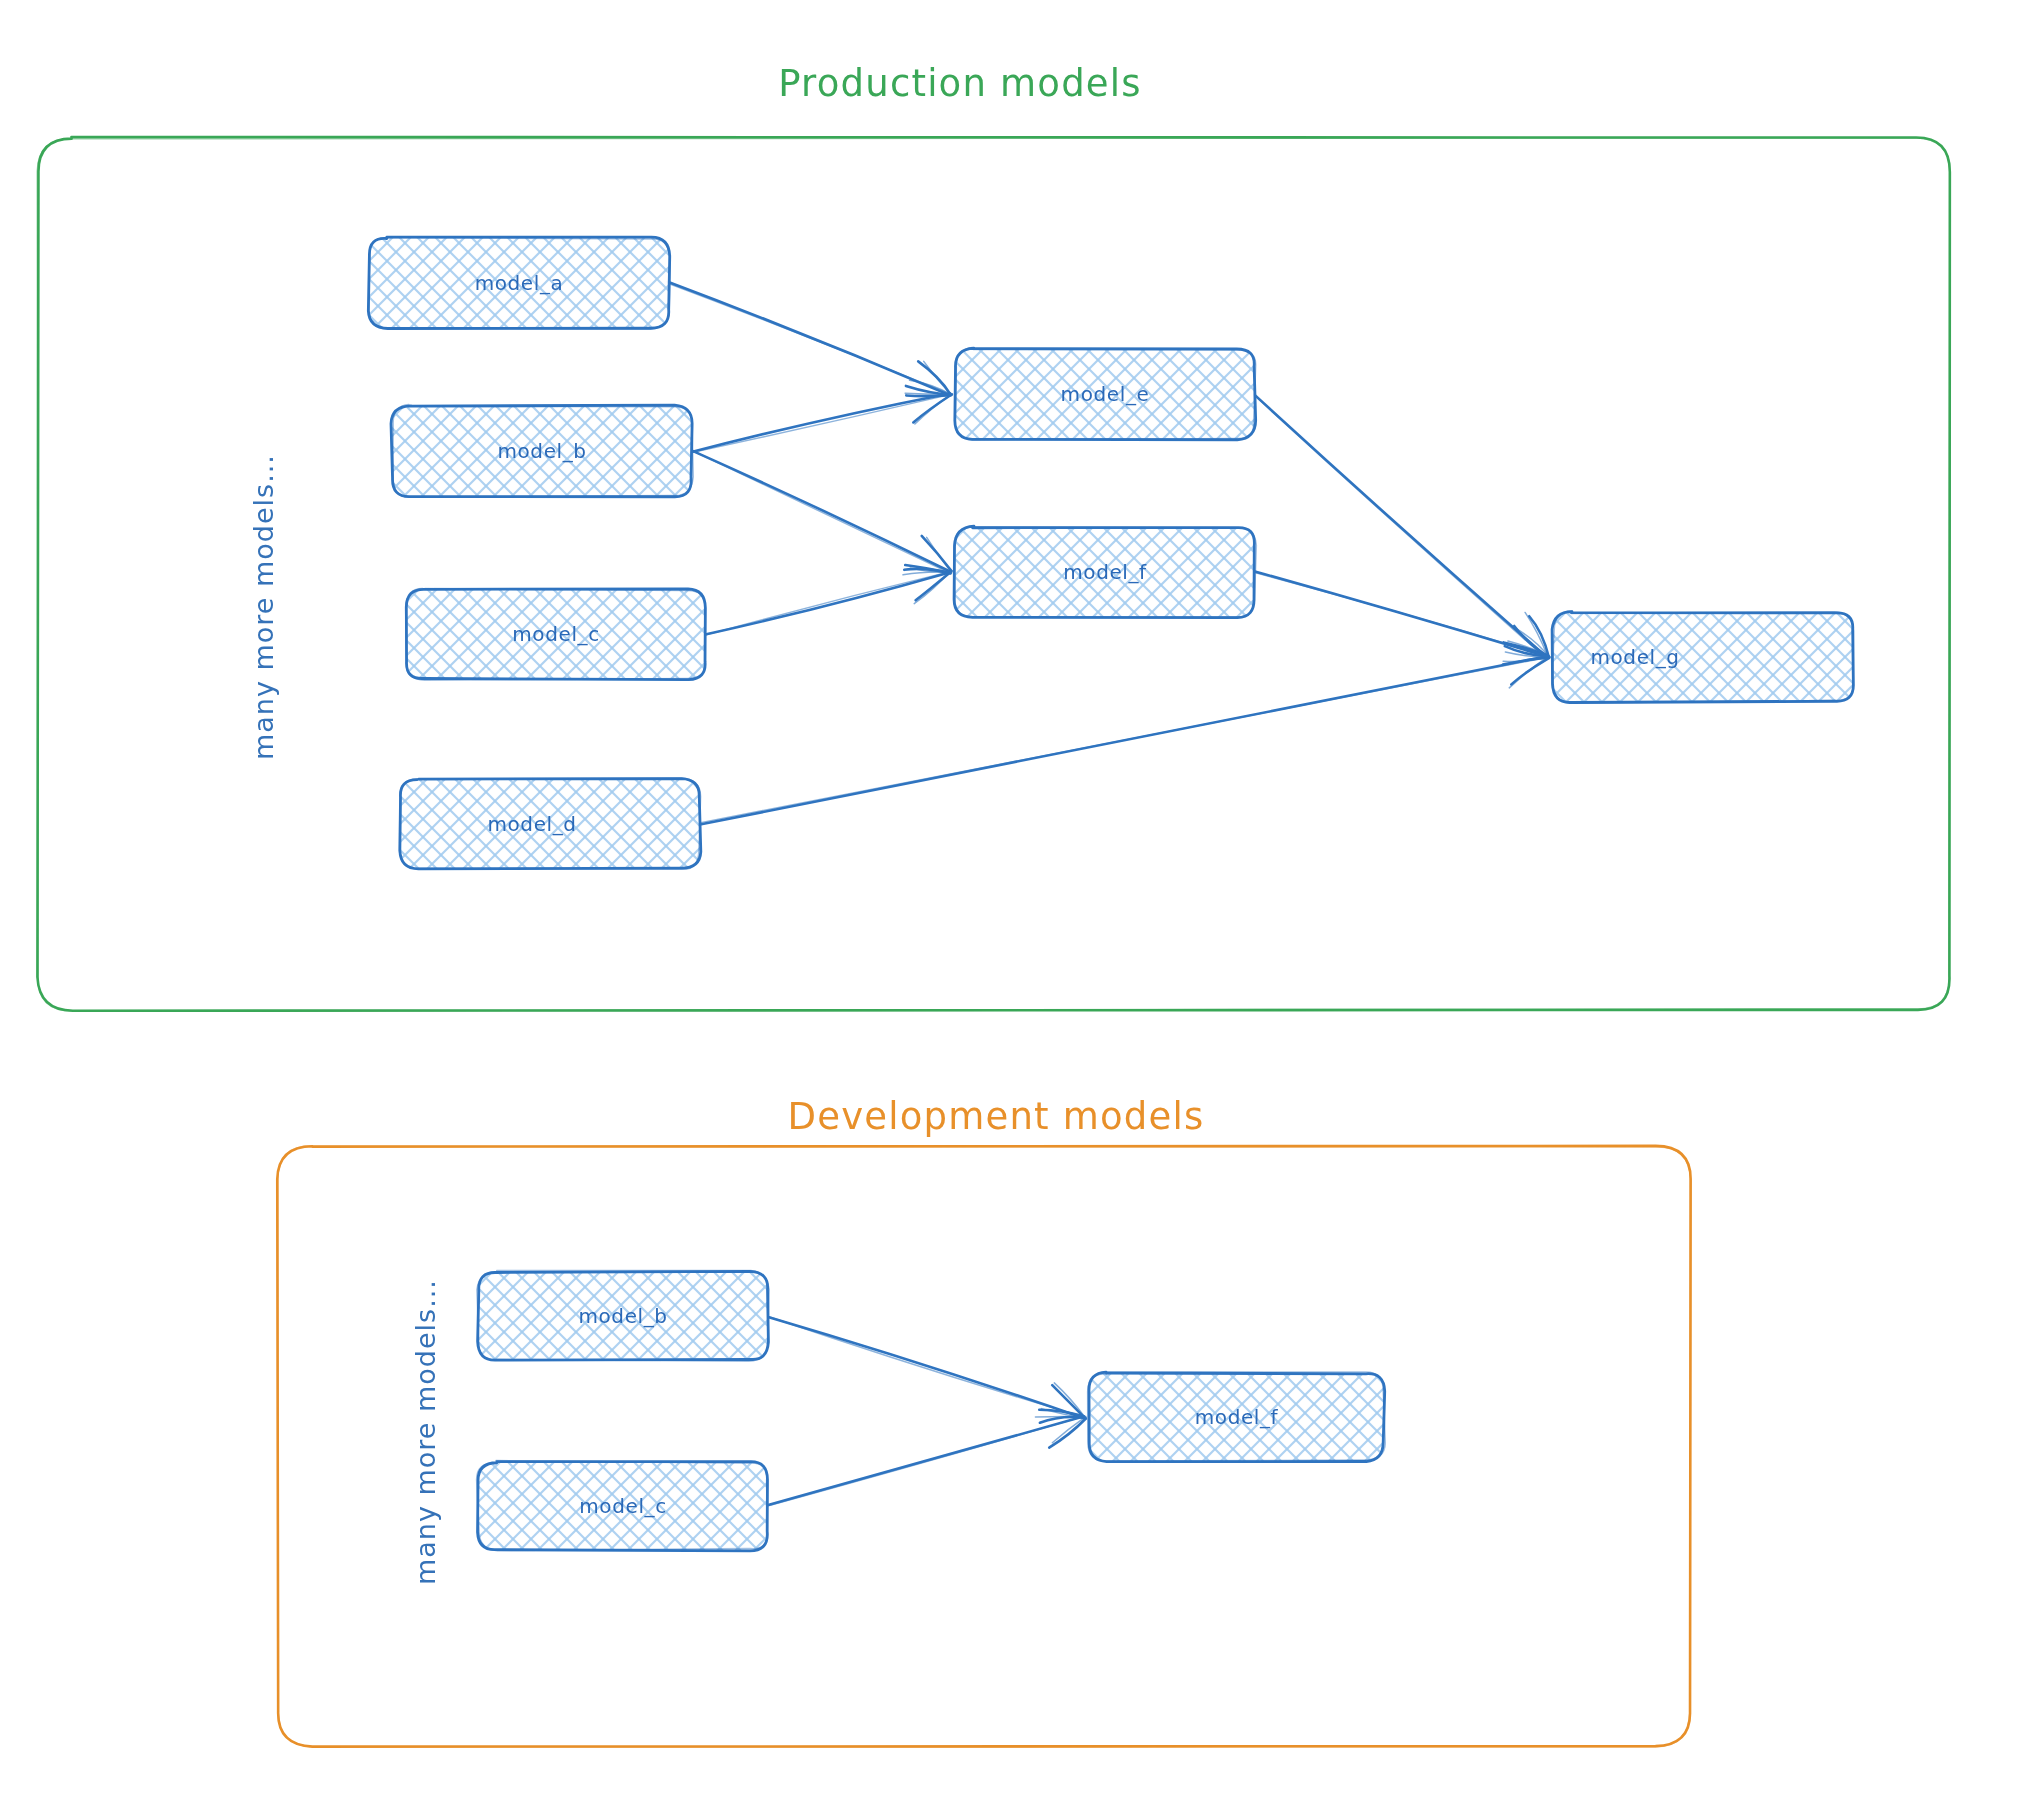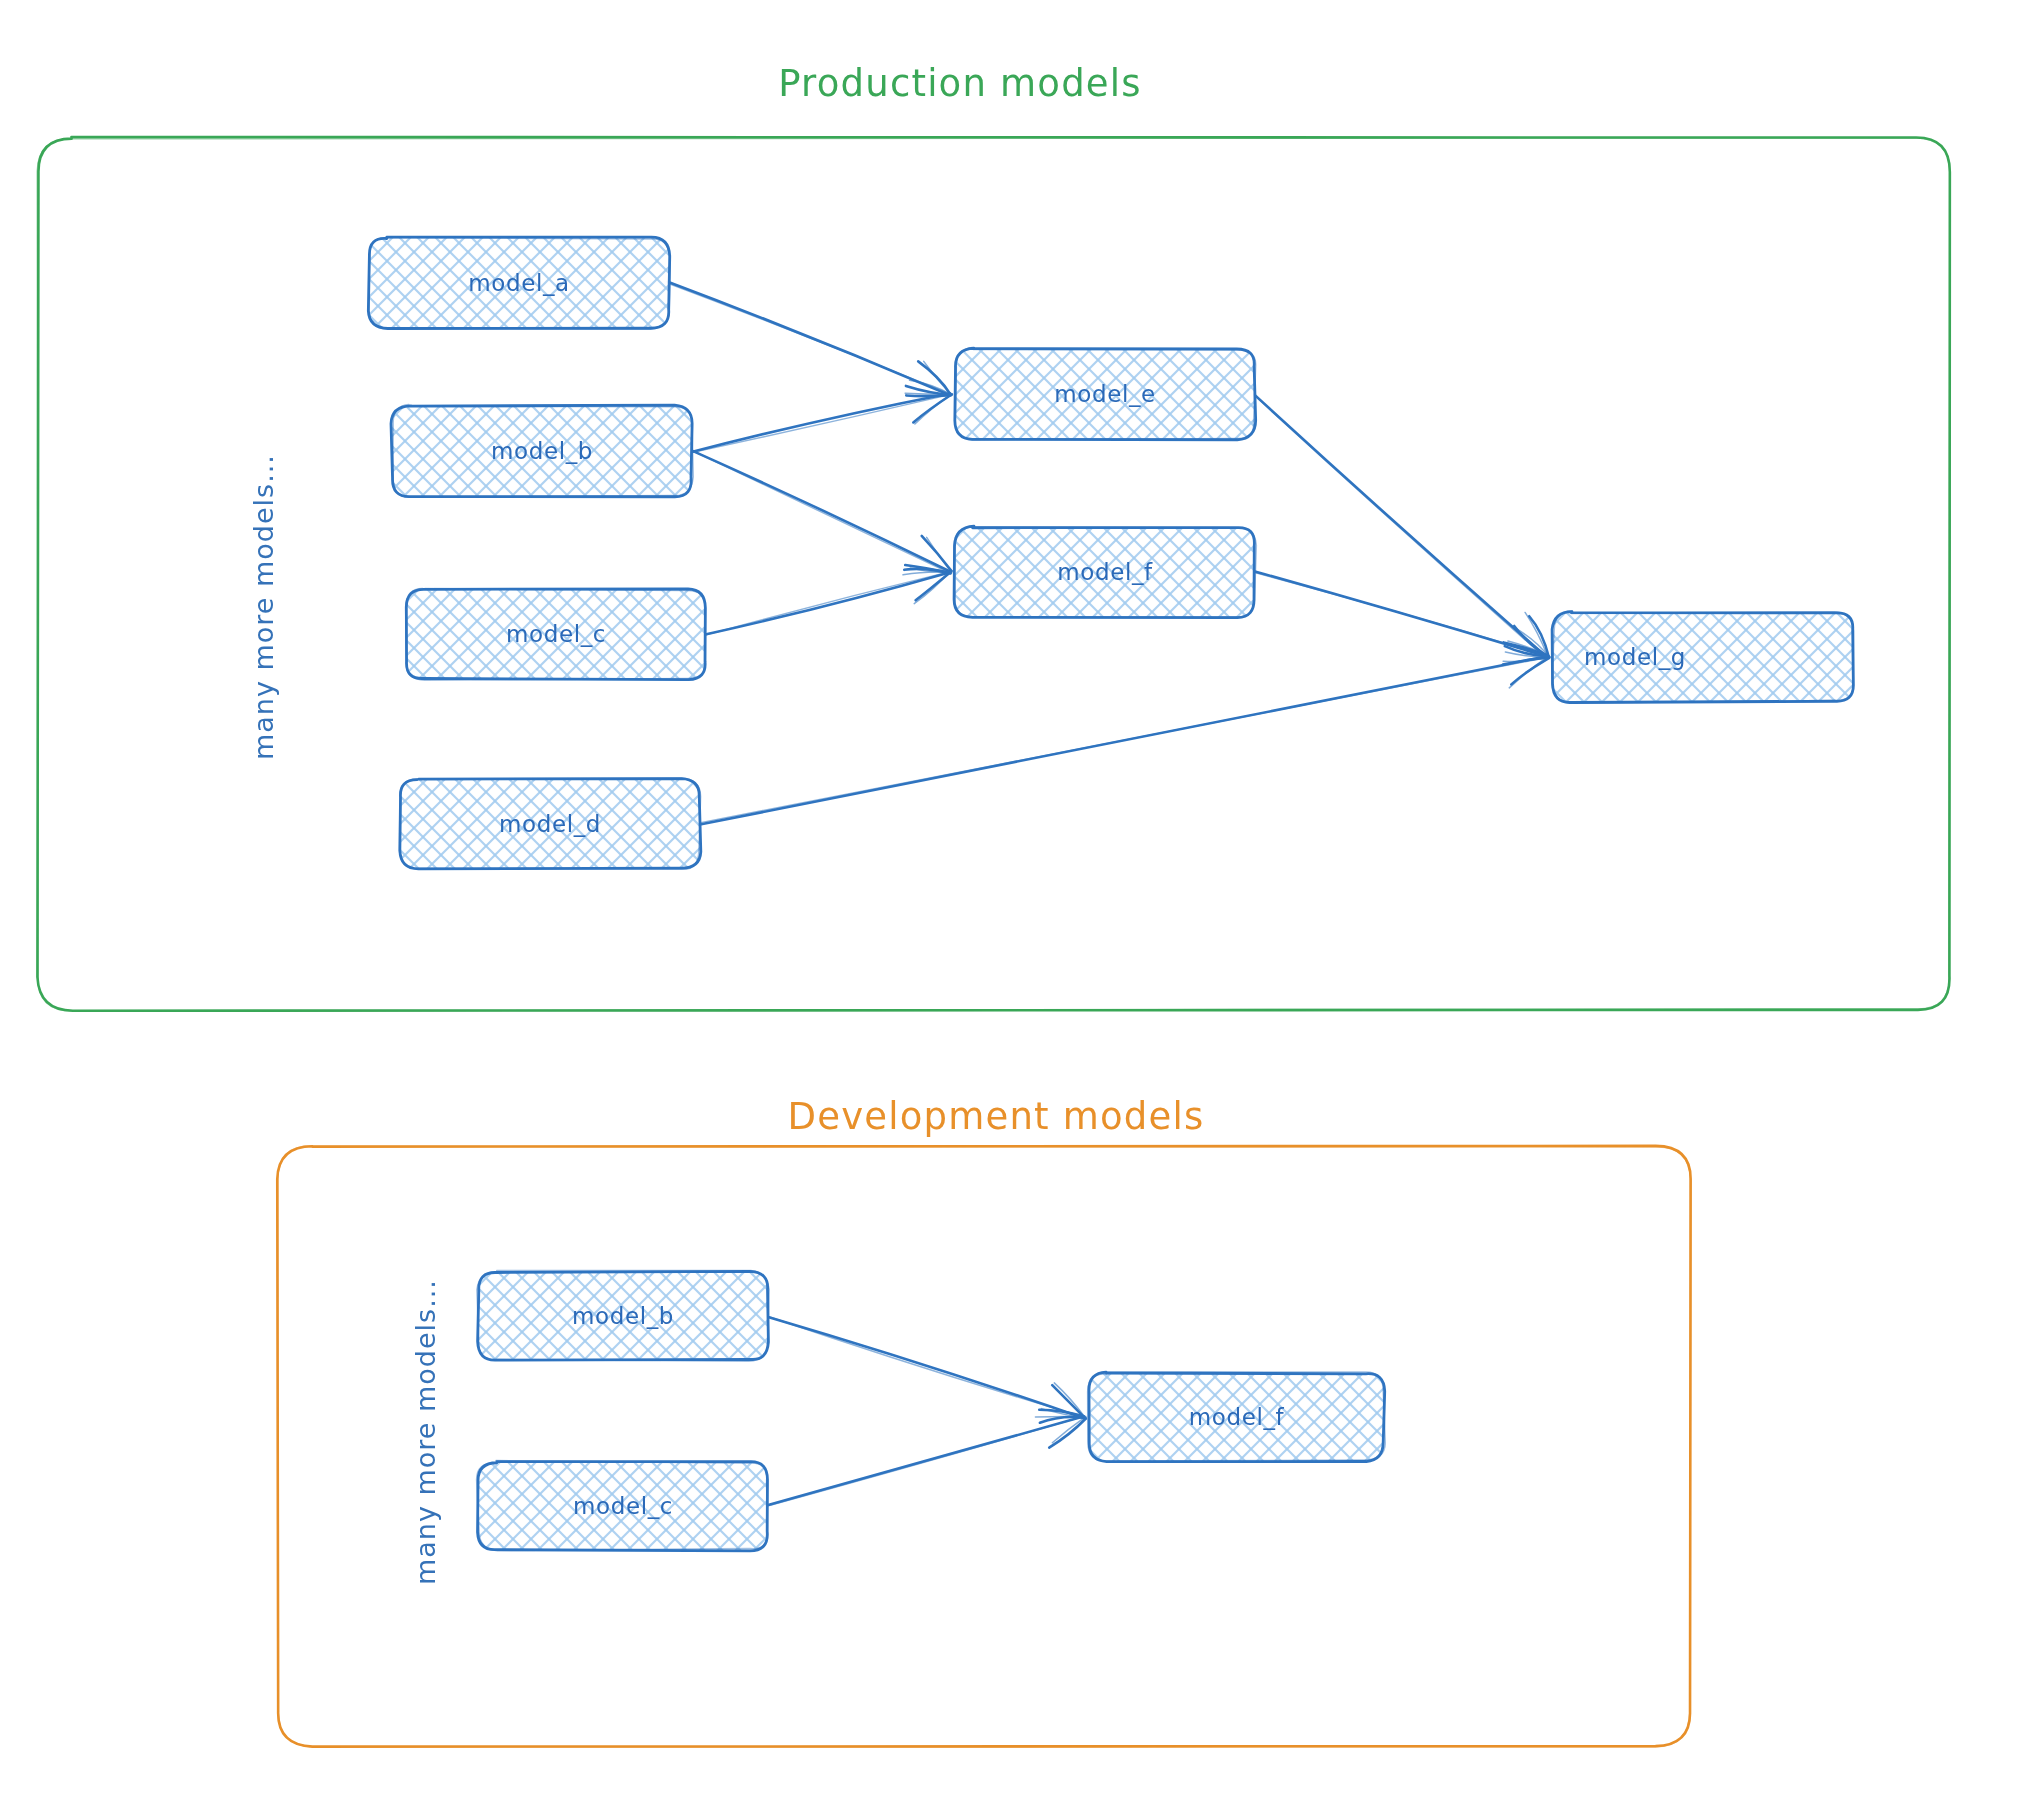--- a/index.html
+++ b/index.html
@@ -28,21 +28,21 @@
     font-size: 37px;
     font-weight: 400;
     letter-spacing: 1.2px;
     white-space: nowrap;
     transform: translateX(-50%);
   }
 
   .node-label {
     position: absolute;
     font-family: "DejaVu Sans", sans-serif;
-    font-size: 23px;
+    font-size: 20px;
     letter-spacing: 0.6px;
     color: #2a69b8;
     white-space: nowrap;
     transform: translate(-50%, -50%);
     pointer-events: none;
     text-align: right;
   }
 
   .side-note {
     position: absolute;
@@ -202,21 +202,21 @@
       </g>
     </g>
 </svg>
 
 <div id="overlay">
     <div class="group-title" style="left: 960px; top: 62px; color: rgb(58, 167, 87);">Production models</div>
     <div class="side-note" style="left: 248px; top: 760px; transform: rotate(-90deg);">many more models...</div>
     <div class="node-label" style="left: 519px; top: 283px;">model_a</div>
     <div class="node-label" style="left: 542px; top: 451px;">model_b</div>
     <div class="node-label" style="left: 556px; top: 634px;">model_c</div>
-    <div class="node-label" style="left: 550px; top: 824px;">model_d</div>
+    <div class="node-label" style="left: 532px; top: 824px;">model_d</div>
     <div class="node-label" style="left: 1105px; top: 394px;">model_e</div>
     <div class="node-label" style="left: 1105px; top: 572px;">model_f</div>
     <div class="node-label" style="left: 1635px; top: 657px;">model_g</div>
     <div class="group-title" style="left: 996px; top: 1095px; color: rgb(232, 144, 42);">Development models</div>
     <div class="side-note" style="left: 410px; top: 1585px; transform: rotate(-90deg);">many more models...</div>
     <div class="node-label" style="left: 623px; top: 1316px;">model_b</div>
     <div class="node-label" style="left: 623px; top: 1506px;">model_c</div>
     <div class="node-label" style="left: 1236.5px; top: 1417px;">model_f</div>
   </div>
 

